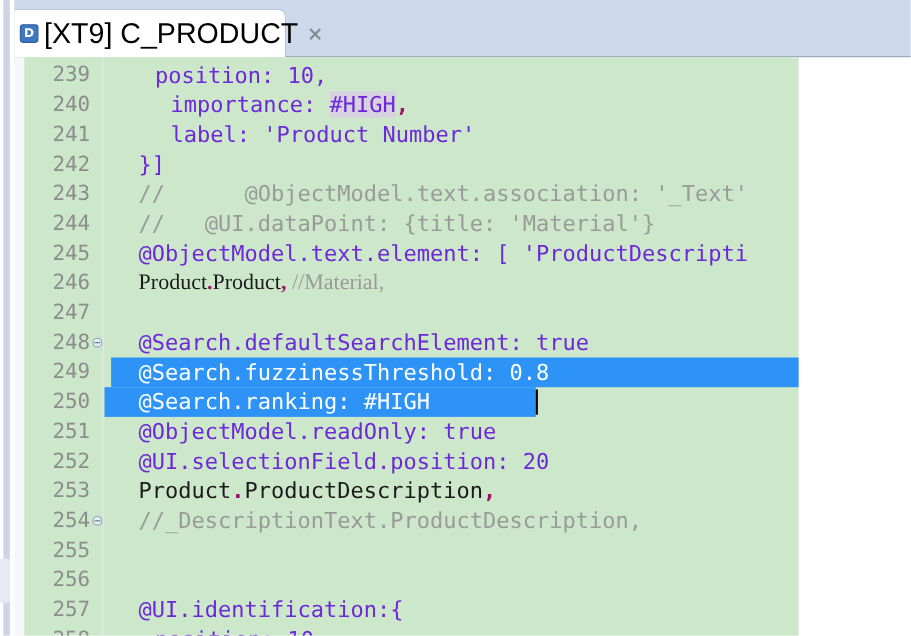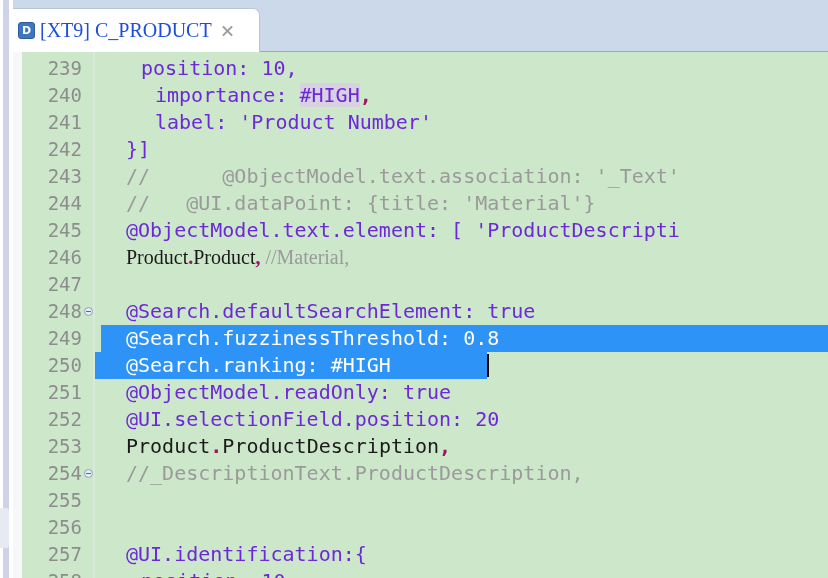--- a/index.html
+++ b/index.html
@@ -88,23 +88,23 @@
     box-sizing: border-box;
     color: #ffffff;
     font-family: "DejaVu Sans", sans-serif;
     font-size: 11px;
     font-weight: bold;
     line-height: 15px;
     text-align: center;
   }
   .tab-title {
     flex: 0 0 auto;
-    font-family: Liberation Serif, serif;
-    font-size: 20px;
-    color: #1d4ed8;
+    font-family: Liberation Sans, sans-serif;
+    font-size: 26px;
+    color: #000000;
     white-space: nowrap;
     letter-spacing: 0px;
   }
   .tab-close {
     flex: 0 0 auto;
     margin-left: 8px;
     width: 15px;
     height: 15px;
     position: relative;
     opacity: 0.55;
@@ -117,21 +117,21 @@
     width: 13px; height: 2px;
     background: #4a4a4a;
   }
   .tab-close::before { transform: rotate(45deg); }
   .tab-close::after  { transform: rotate(-45deg); }
 
   
   .editor {
     position: absolute;
     left: 22px; top: 52px;
-    width: 806px; height: 526px;
+    width: 704px; height: 526px;
     background: #cce7ca;
     overflow: hidden;
   }
   .gutter-sep {
     position: absolute;
     left: 71px; top: 0;
     width: 2px; height: 526px;
     background: #dbe9d8;
   }
 

